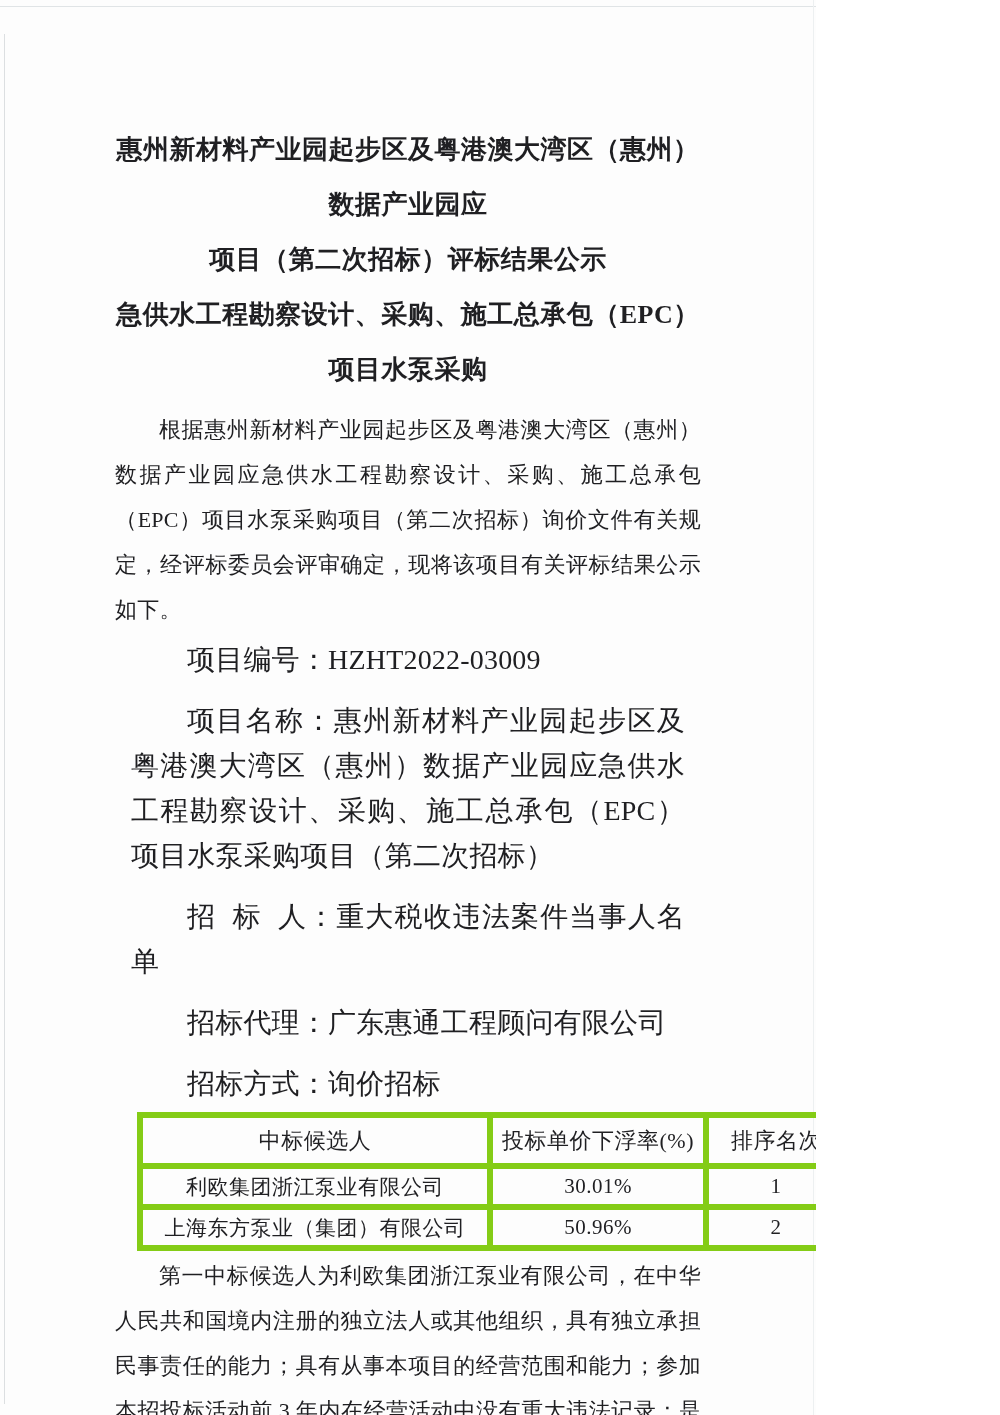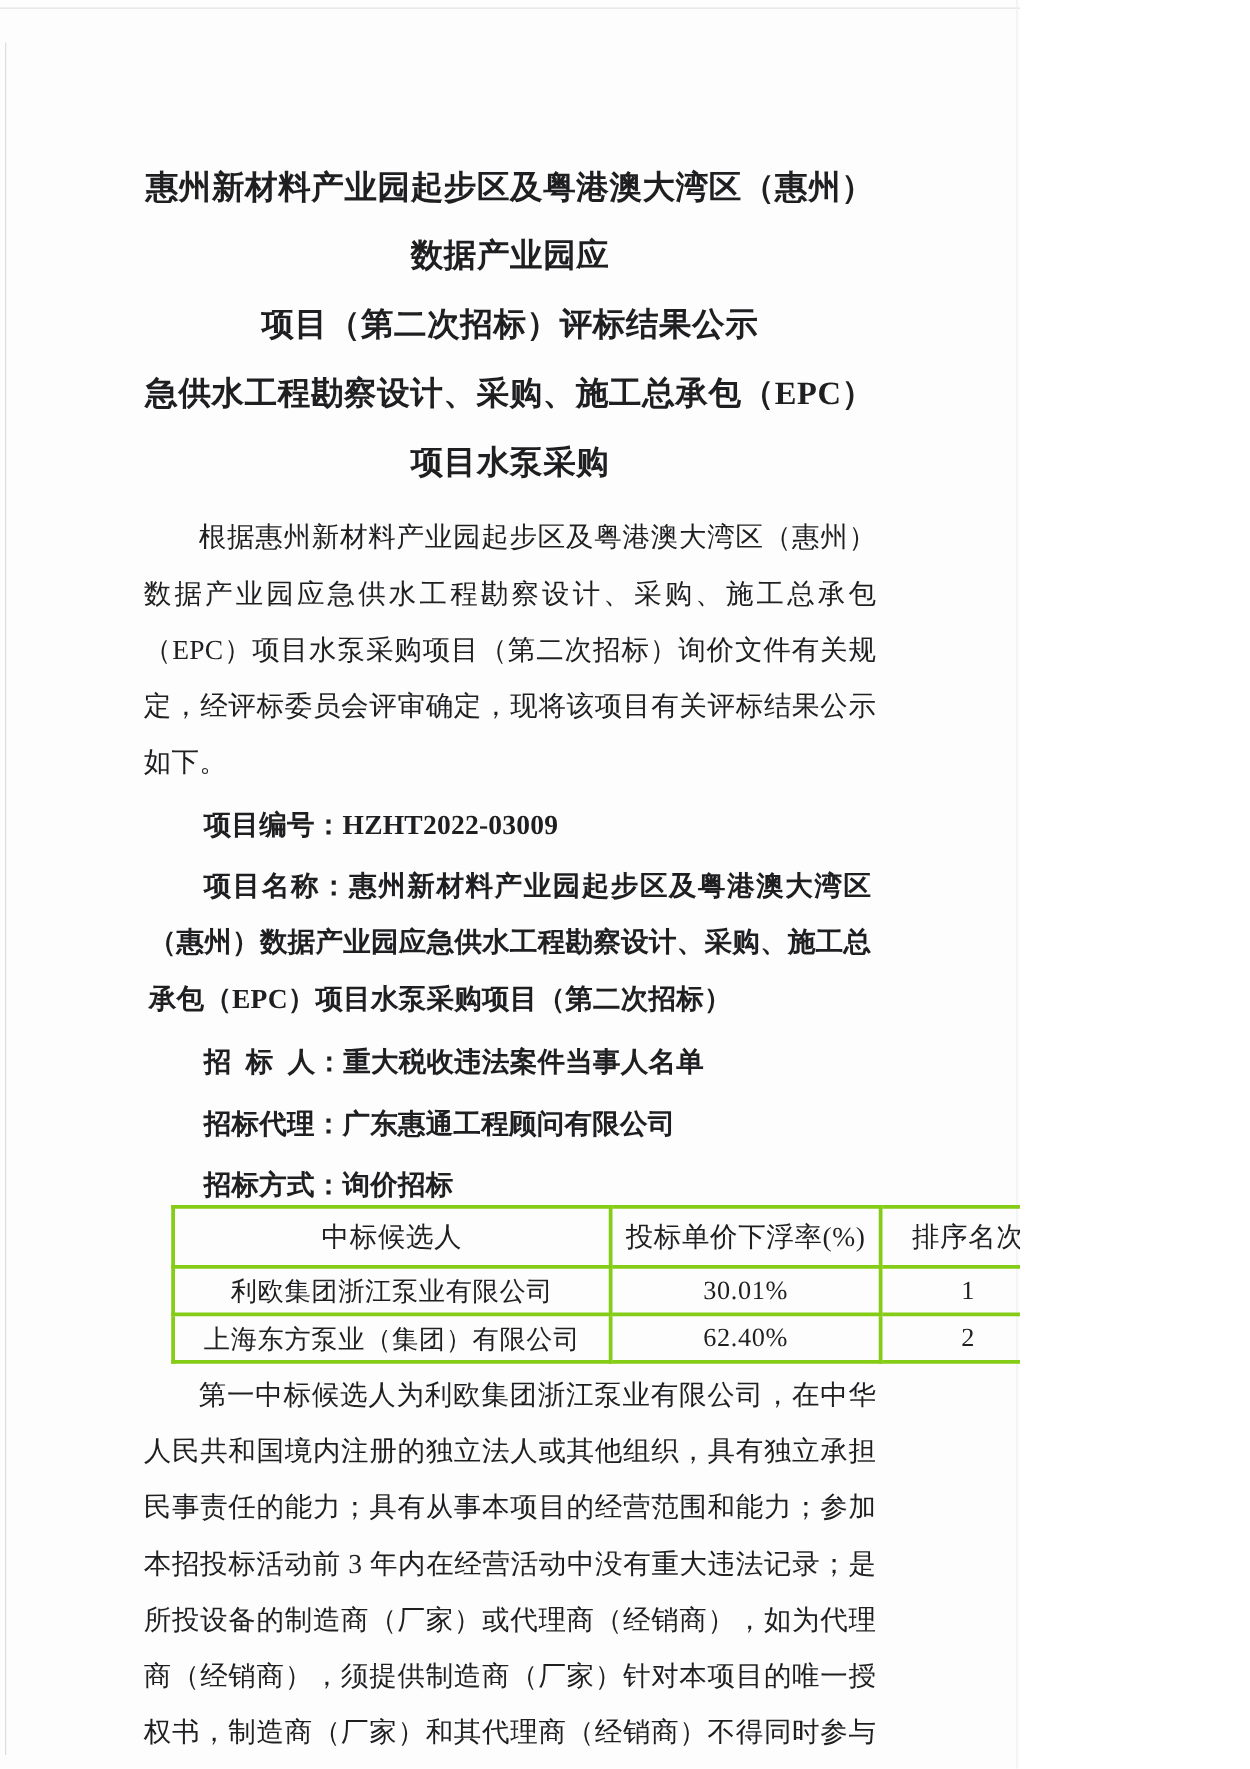--- a/index.html
+++ b/index.html
@@ -38,37 +38,37 @@
   .para {
     margin: 0;
     font-size: 22px;
     line-height: 45px;
     text-align: justify;
     letter-spacing: 0.2px;
   }
   .indent { text-indent: 2em; }
   .intro  { margin-top: 10px; }
 
-  .field { margin: 4px; font-size: 22px; line-height: 45px; text-indent: 2em;
-           text-align: justify; white-space: pre-wrap; letter-spacing: 0.2px; font-weight: bold; }
+  .field { margin: 16px; font-size: 28px; line-height: 45px; text-indent: 2em;
+           text-align: justify; white-space: pre-wrap; letter-spacing: 0.2px; }
   .f1 { margin-top: 5px; }
   .f2 { margin-top: 2px; }
   .f3 { margin-top: 6px; }
   .f4 { margin-top: 2px; }
   .f5 { margin-top: 3px; }
 
   table.results {
     margin: -10px 0 0 22px;
     width: 706px;
     border-collapse: collapse;
     table-layout: fixed;
     font-size: 21px;
   }
   table.results th, table.results td {
-    border: 3px solid #84cc16;
+    border: 6px solid #84cc16;
     text-align: center;
     vertical-align: middle;
     padding: 0;
     font-weight: normal;
     letter-spacing: 0.5px;
   }
   table.results th { height: 45px; font-size: 22px; }
   table.results td { height: 35px; margin-left: 45px; }
   col.c1 { width: 350px; } col.c2 { width: 216px; } col.c3 { width: 140px; }
 
@@ -151,21 +151,21 @@
         </tr>
       </thead>
       <tbody>
         <tr>
           <td>利欧集团浙江泵业有限公司</td>
           <td>30.01%</td>
           <td>1</td>
         </tr>
         <tr>
           <td>上海东方泵业（集团）有限公司</td>
-          <td>62.40%</td>
+          <td>50.96%</td>
           <td>2</td>
         </tr>
       </tbody>
     </table>
 
 
     <p class="para indent body2">第一中标候选人为利欧集团浙江泵业有限公司，在中华人民共和国境内注册的独立法人或其他组织，具有独立承担民事责任的能力；具有从事本项目的经营范围和能力；参加本招投标活动前 3 年内在经营活动中没有重大违法记录；是所投设备的制造商（厂家）或代理商（经销商），如为代理商（经销商），须提供制造商（厂家）针对本项目的唯一授权书，制造商（厂家）和其代理商（经销商）不得同时参与本项目投标；投标人在“信用中国”网站(www.creditchina.gov.cn)未被列入“失信行为记录名单、重大税收违法案件当事人名单”记录名单；　 不</p>
 
     <div class="page-number">1</div>
   </div>

